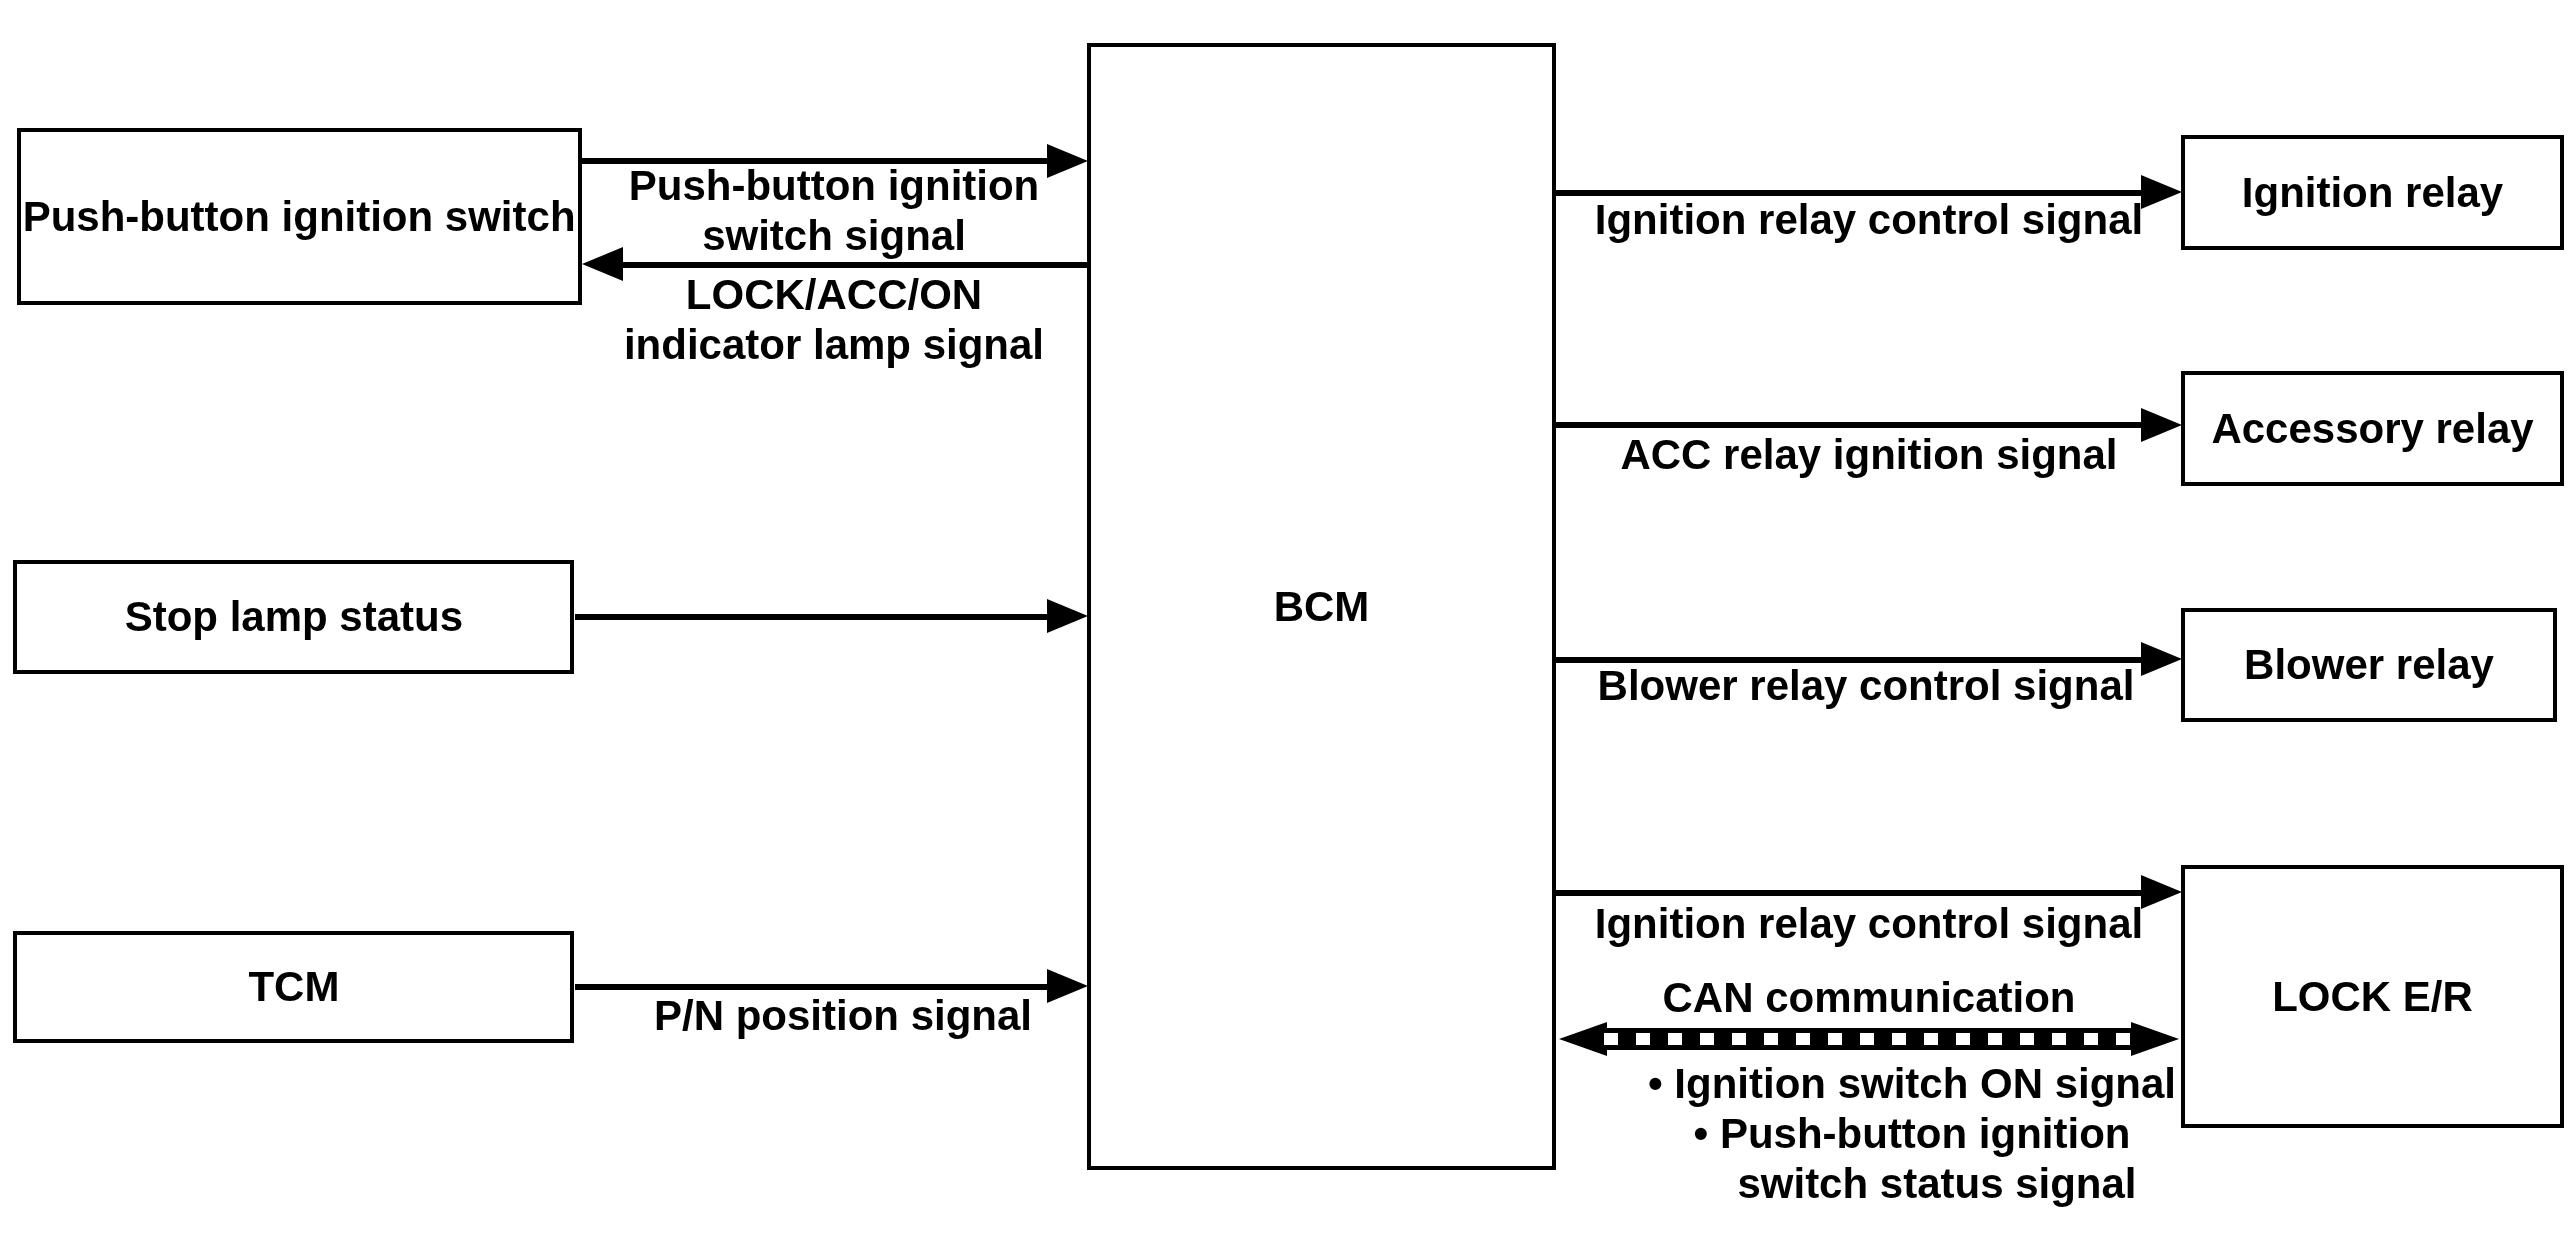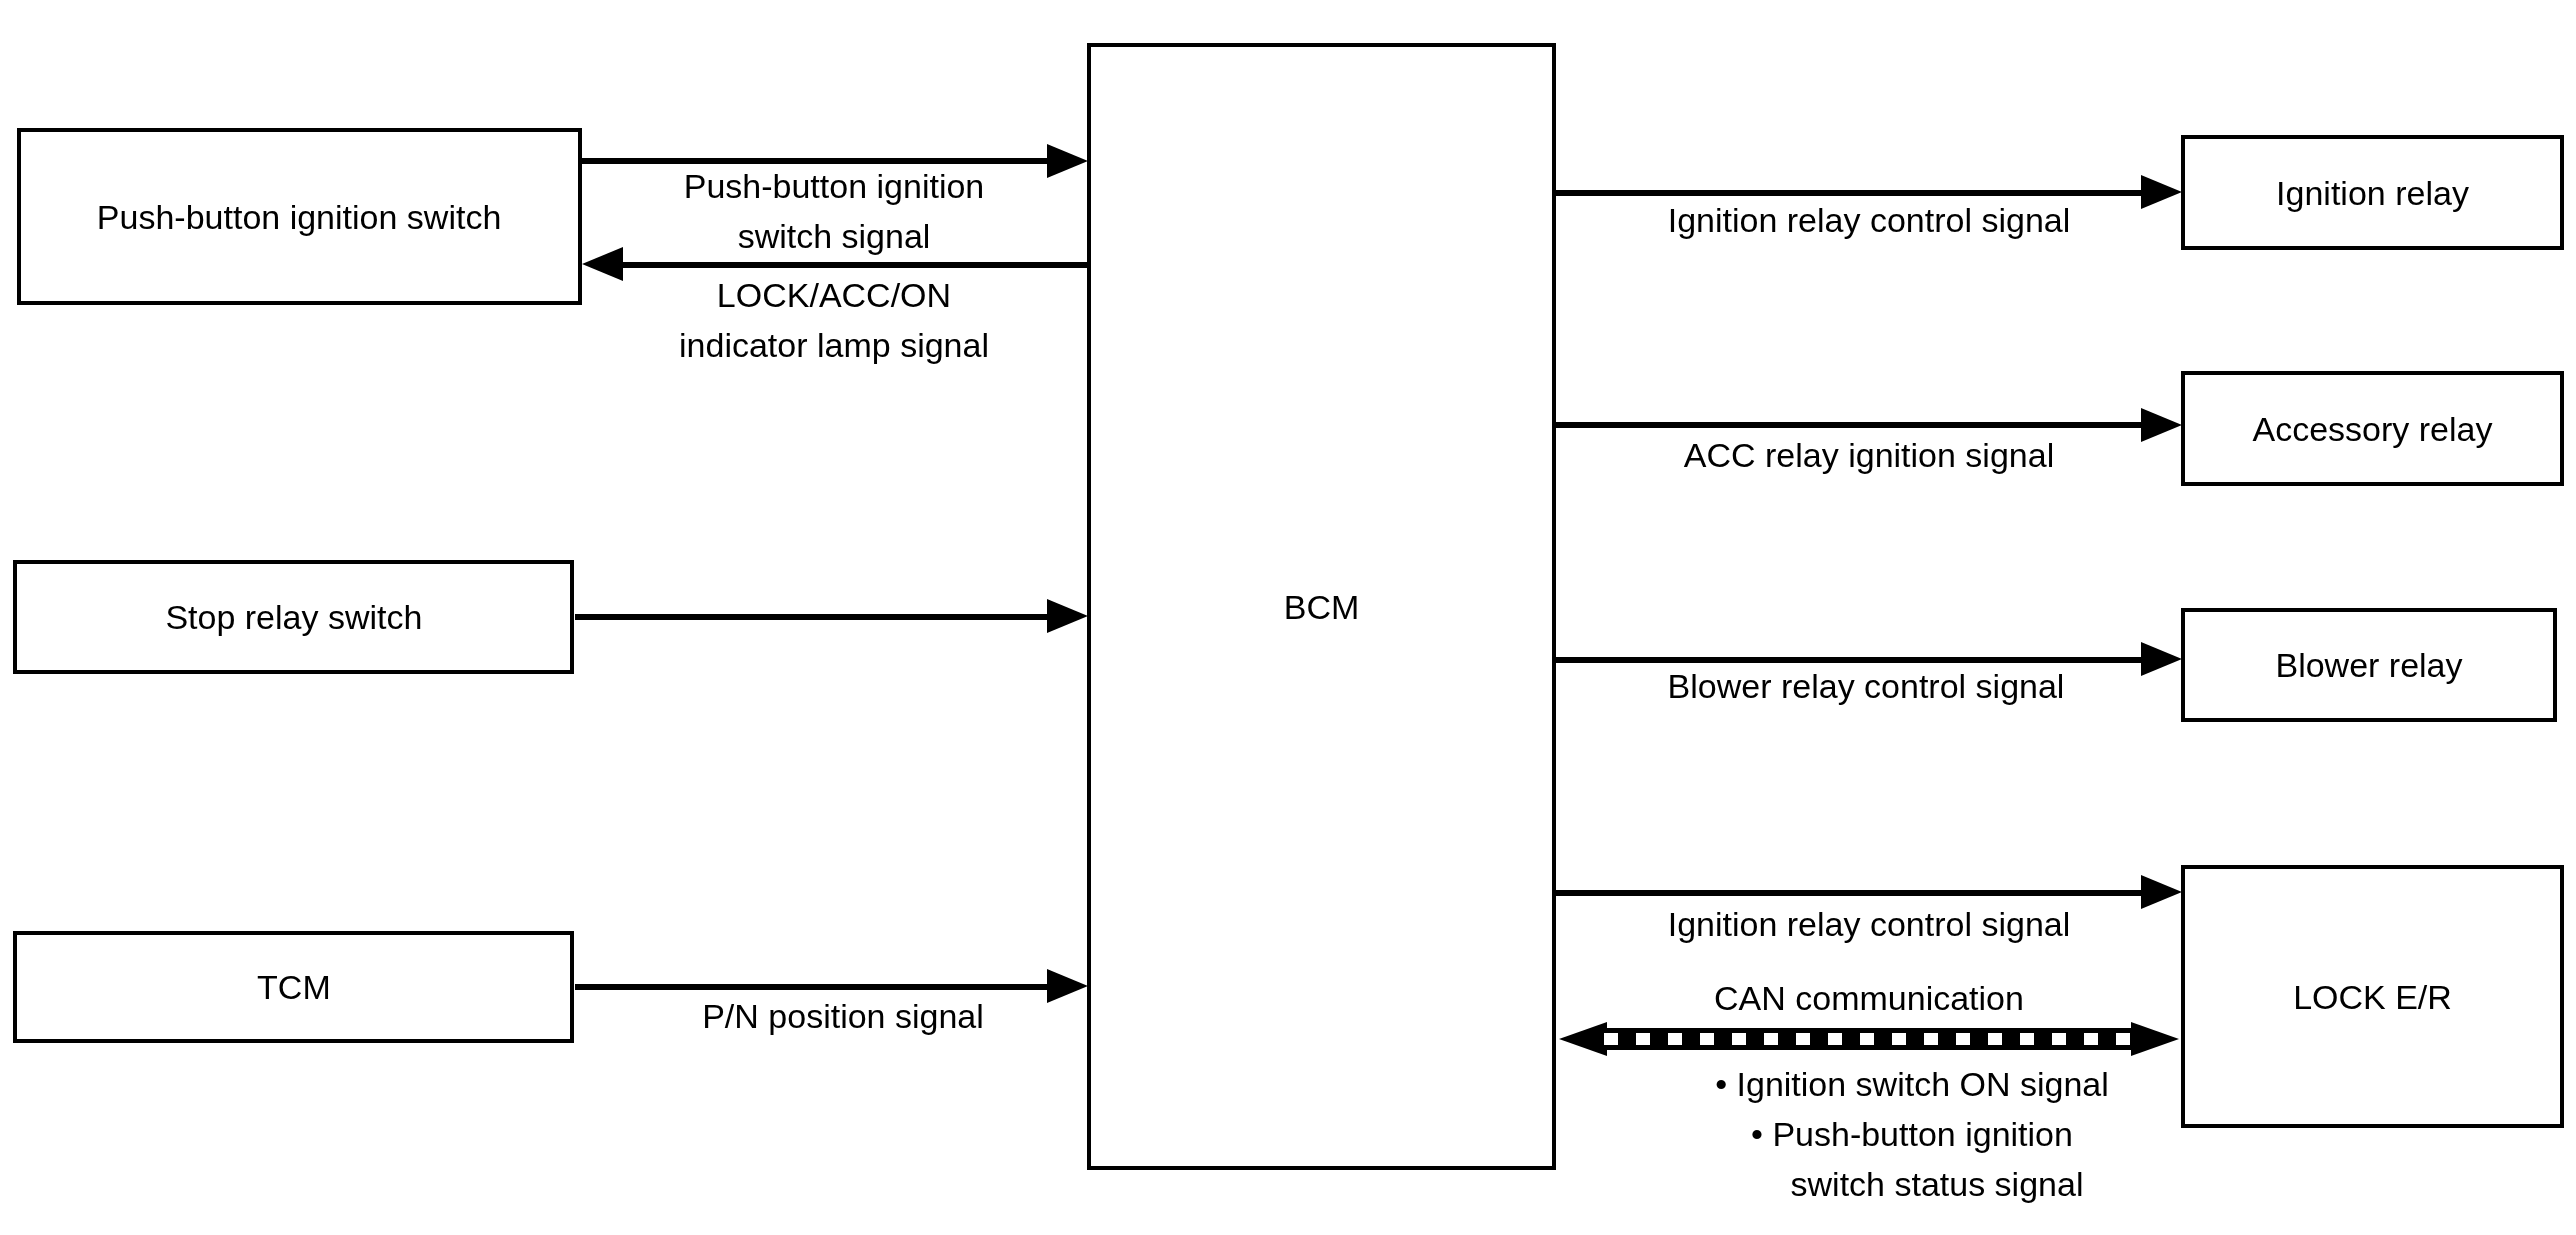--- a/index.html
+++ b/index.html
@@ -1,19 +1,19 @@
 <!DOCTYPE html>
 <html lang="en" style="font-size:10.2px"><head>
 <meta charset="utf-8">
 <style>
   html,body{margin:0;padding:0;background:#ffffff;}
   .stage{
     position:relative;width:2576px;height:1235px;background:#ffffff;
     font-family:"Liberation Sans","DejaVu Sans",sans-serif;
-    font-weight:normal;font-size:34px;line-height:50px;color:#000;
+    font-weight:bold;font-size:42px;line-height:50px;color:#000;
     overflow:hidden;
   }
   .node{
     position:absolute;border:4.5px solid #000;background:#fff;
     display:flex;align-items:center;justify-content:center;
     text-align:center;box-sizing:border-box;
   }
   .label{position:absolute;text-align:center;white-space:nowrap;}
   .shaft{position:absolute;height:5.7px;background:#000;}
   .head{position:absolute;width:0;height:0;border-top:17px solid transparent;border-bottom:17px solid transparent;}
@@ -34,21 +34,21 @@
 </head>
 <body>
 
 <div class="stage">
 
   <div class="node" style="left:16.6px;top:128px;width:565px;height:177px">
     <span>Push-button ignition switch</span>
   </div>
 
   <div class="node" style="left:13.4px;top:560px;width:561px;height:114px">
-    <span>Stop relay switch</span>
+    <span>Stop lamp status</span>
   </div>
 
   <div class="node" style="left:13.4px;top:931px;width:561px;height:112px">
     <span>TCM</span>
   </div>
 
   <div class="node" style="left:1087px;top:43px;width:469px;height:1127px">
     <span>BCM</span>
   </div>
 

